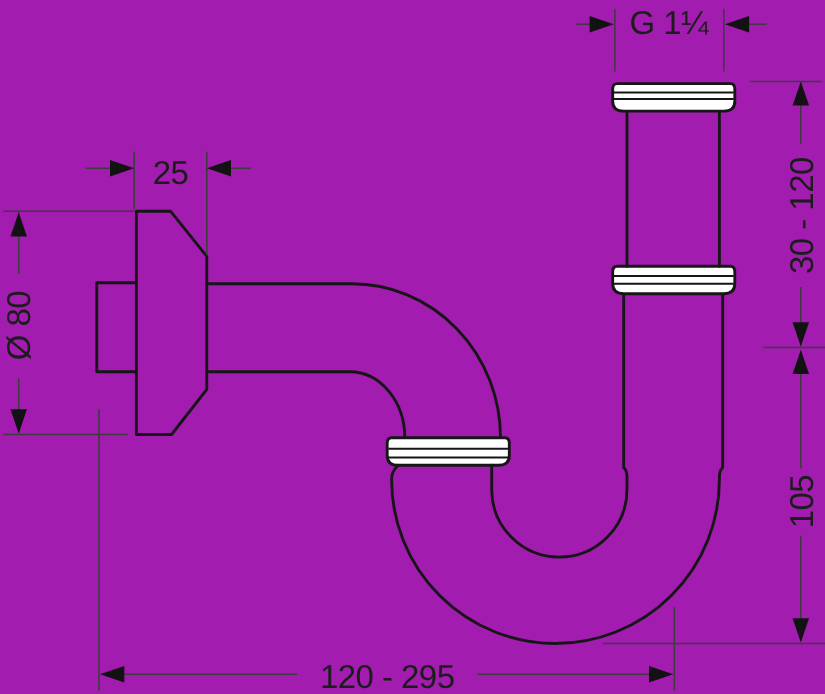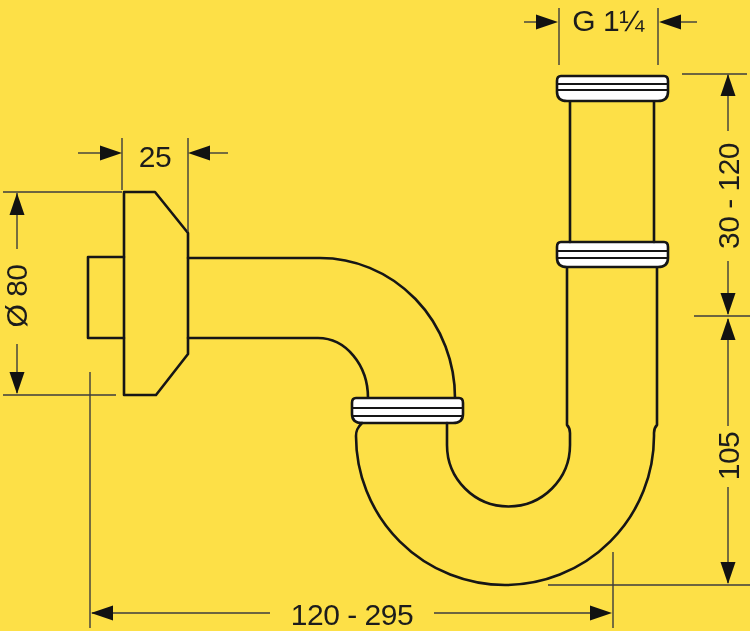--- a/index.html
+++ b/index.html
@@ -4,21 +4,21 @@
 <style>
   html, body {
     margin: 0;
     padding: 0;
     background: #ffffff;
   }
   .stage {
     position: relative;
     width: 750px;
     height: 631px;
-    background: #fde047;
+    background: #a21caf;
     overflow: hidden;
   }
   svg text {
     font-family: "Liberation Sans", "DejaVu Sans", sans-serif;
     font-size: 30px;
     letter-spacing: -0.5px;
     fill: #1c1c1c;
   }
   .outline {
     stroke: #161616;

